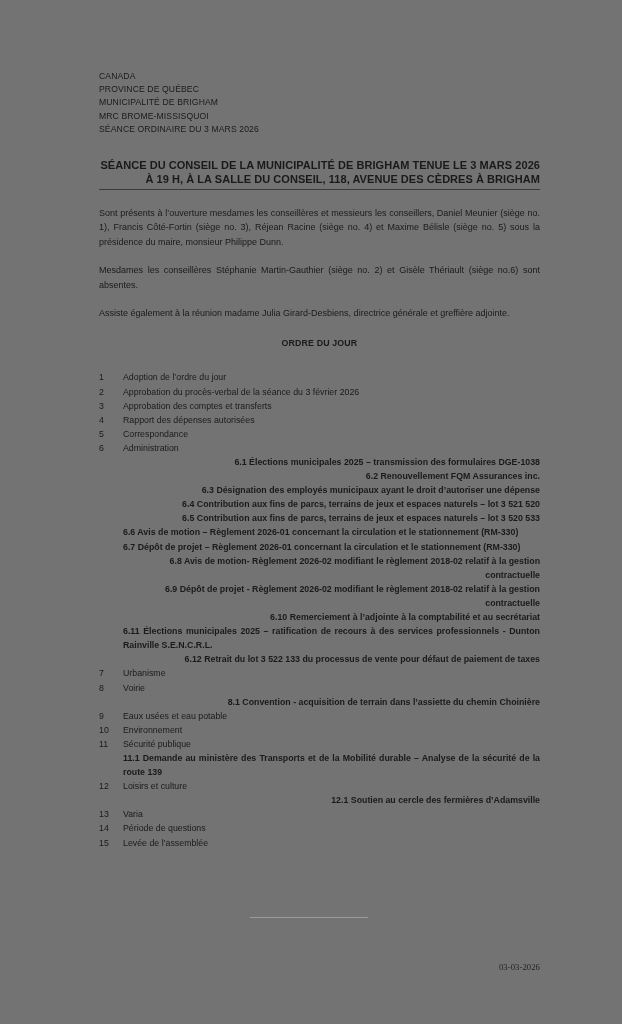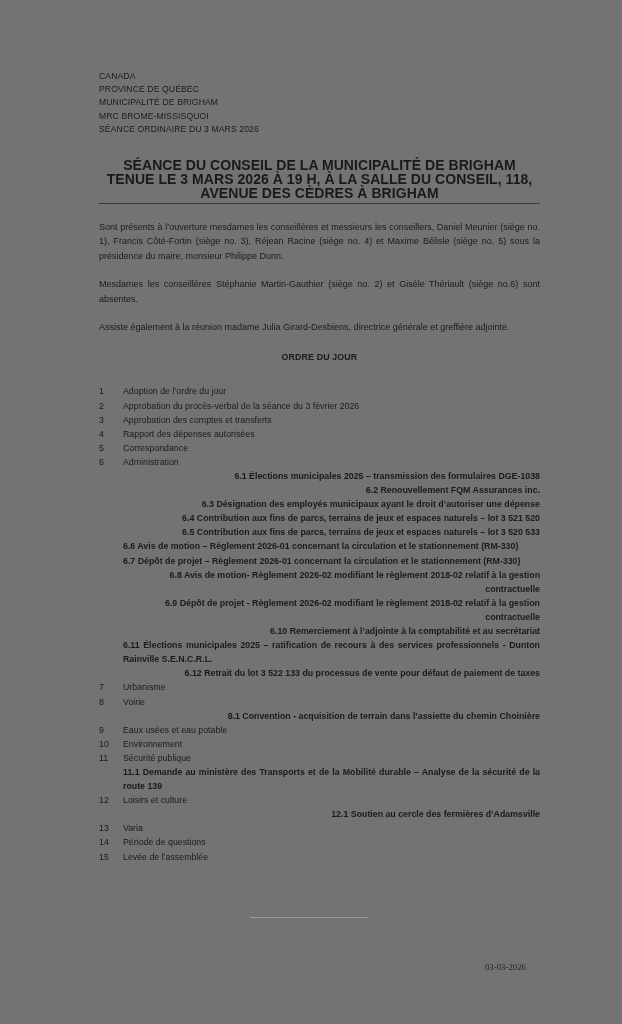--- a/index.html
+++ b/index.html
@@ -33,25 +33,25 @@
     font-size: 8.6px;
     line-height: 13.2px;
     letter-spacing: 0.12px;
     color: #1a1a1a;
   }
   .doc-header div { white-space: nowrap; }
 
   
   .doc-title {
     margin-top: 22px;
-    font-size: 14px;
+    font-size: 11px;
     font-weight: bold;
     line-height: 14px;
     letter-spacing: 0.05px;
-    text-align: center;
+    text-align: right;
   }
   .title-rule {
     margin-top: 3px;
     border-bottom: 1.6px solid #3a3a3a;
     width: 100%;
   }
 
   
   .para {
     margin-top: 14px;
@@ -104,21 +104,21 @@
   
   .footer-rule {
     position: absolute;
     left: 250px;
     top: 917px;
     width: 118px;
     border-bottom: 1.5px solid #9a9a9a;
   }
   .footer-date {
     position: absolute;
-    right: 96px;
+    right: 82px;
     top: 962px;
     font-family: "Liberation Serif", serif;
     font-size: 8.6px;
     color: #222222;
     letter-spacing: 0.1px;
   }
 </style>
 </head>
 <body>
 

